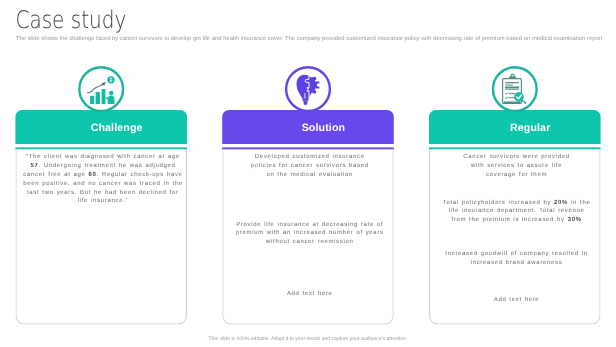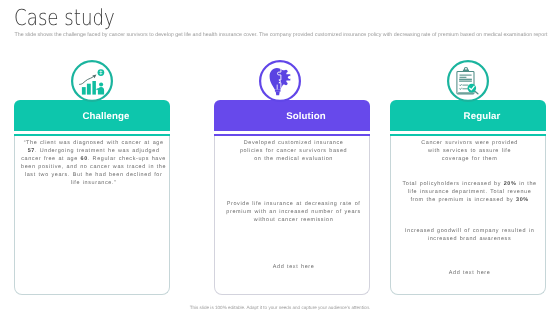--- a/index.html
+++ b/index.html
@@ -27,21 +27,21 @@
   }
   .subtitle {
     position:absolute; left:14.5px; top:32.2px;
     font-size:5.33px; line-height:6px; color:#9a9a9a;
     white-space:nowrap;
   }
 
   
   .col { position:absolute; top:100.4px; width:156px; }
   .col1 { left:14px; }
-  .col2 { left:214px; }
+  .col2 { left:202px; }
   .col3 { left:390px; }
 
   .hdr {
     height:30.7px; border-radius:6px 6px 0 0;
     display:flex; align-items:center; justify-content:center;
     color:#ffffff; font-weight:bold; font-size:9.7px;
     letter-spacing:0.1px;
   }
   .hdr > span { position:relative; top:0.5px;margin-left:28px; }
   .hdr-teal   { background:#0dc6ac; }

